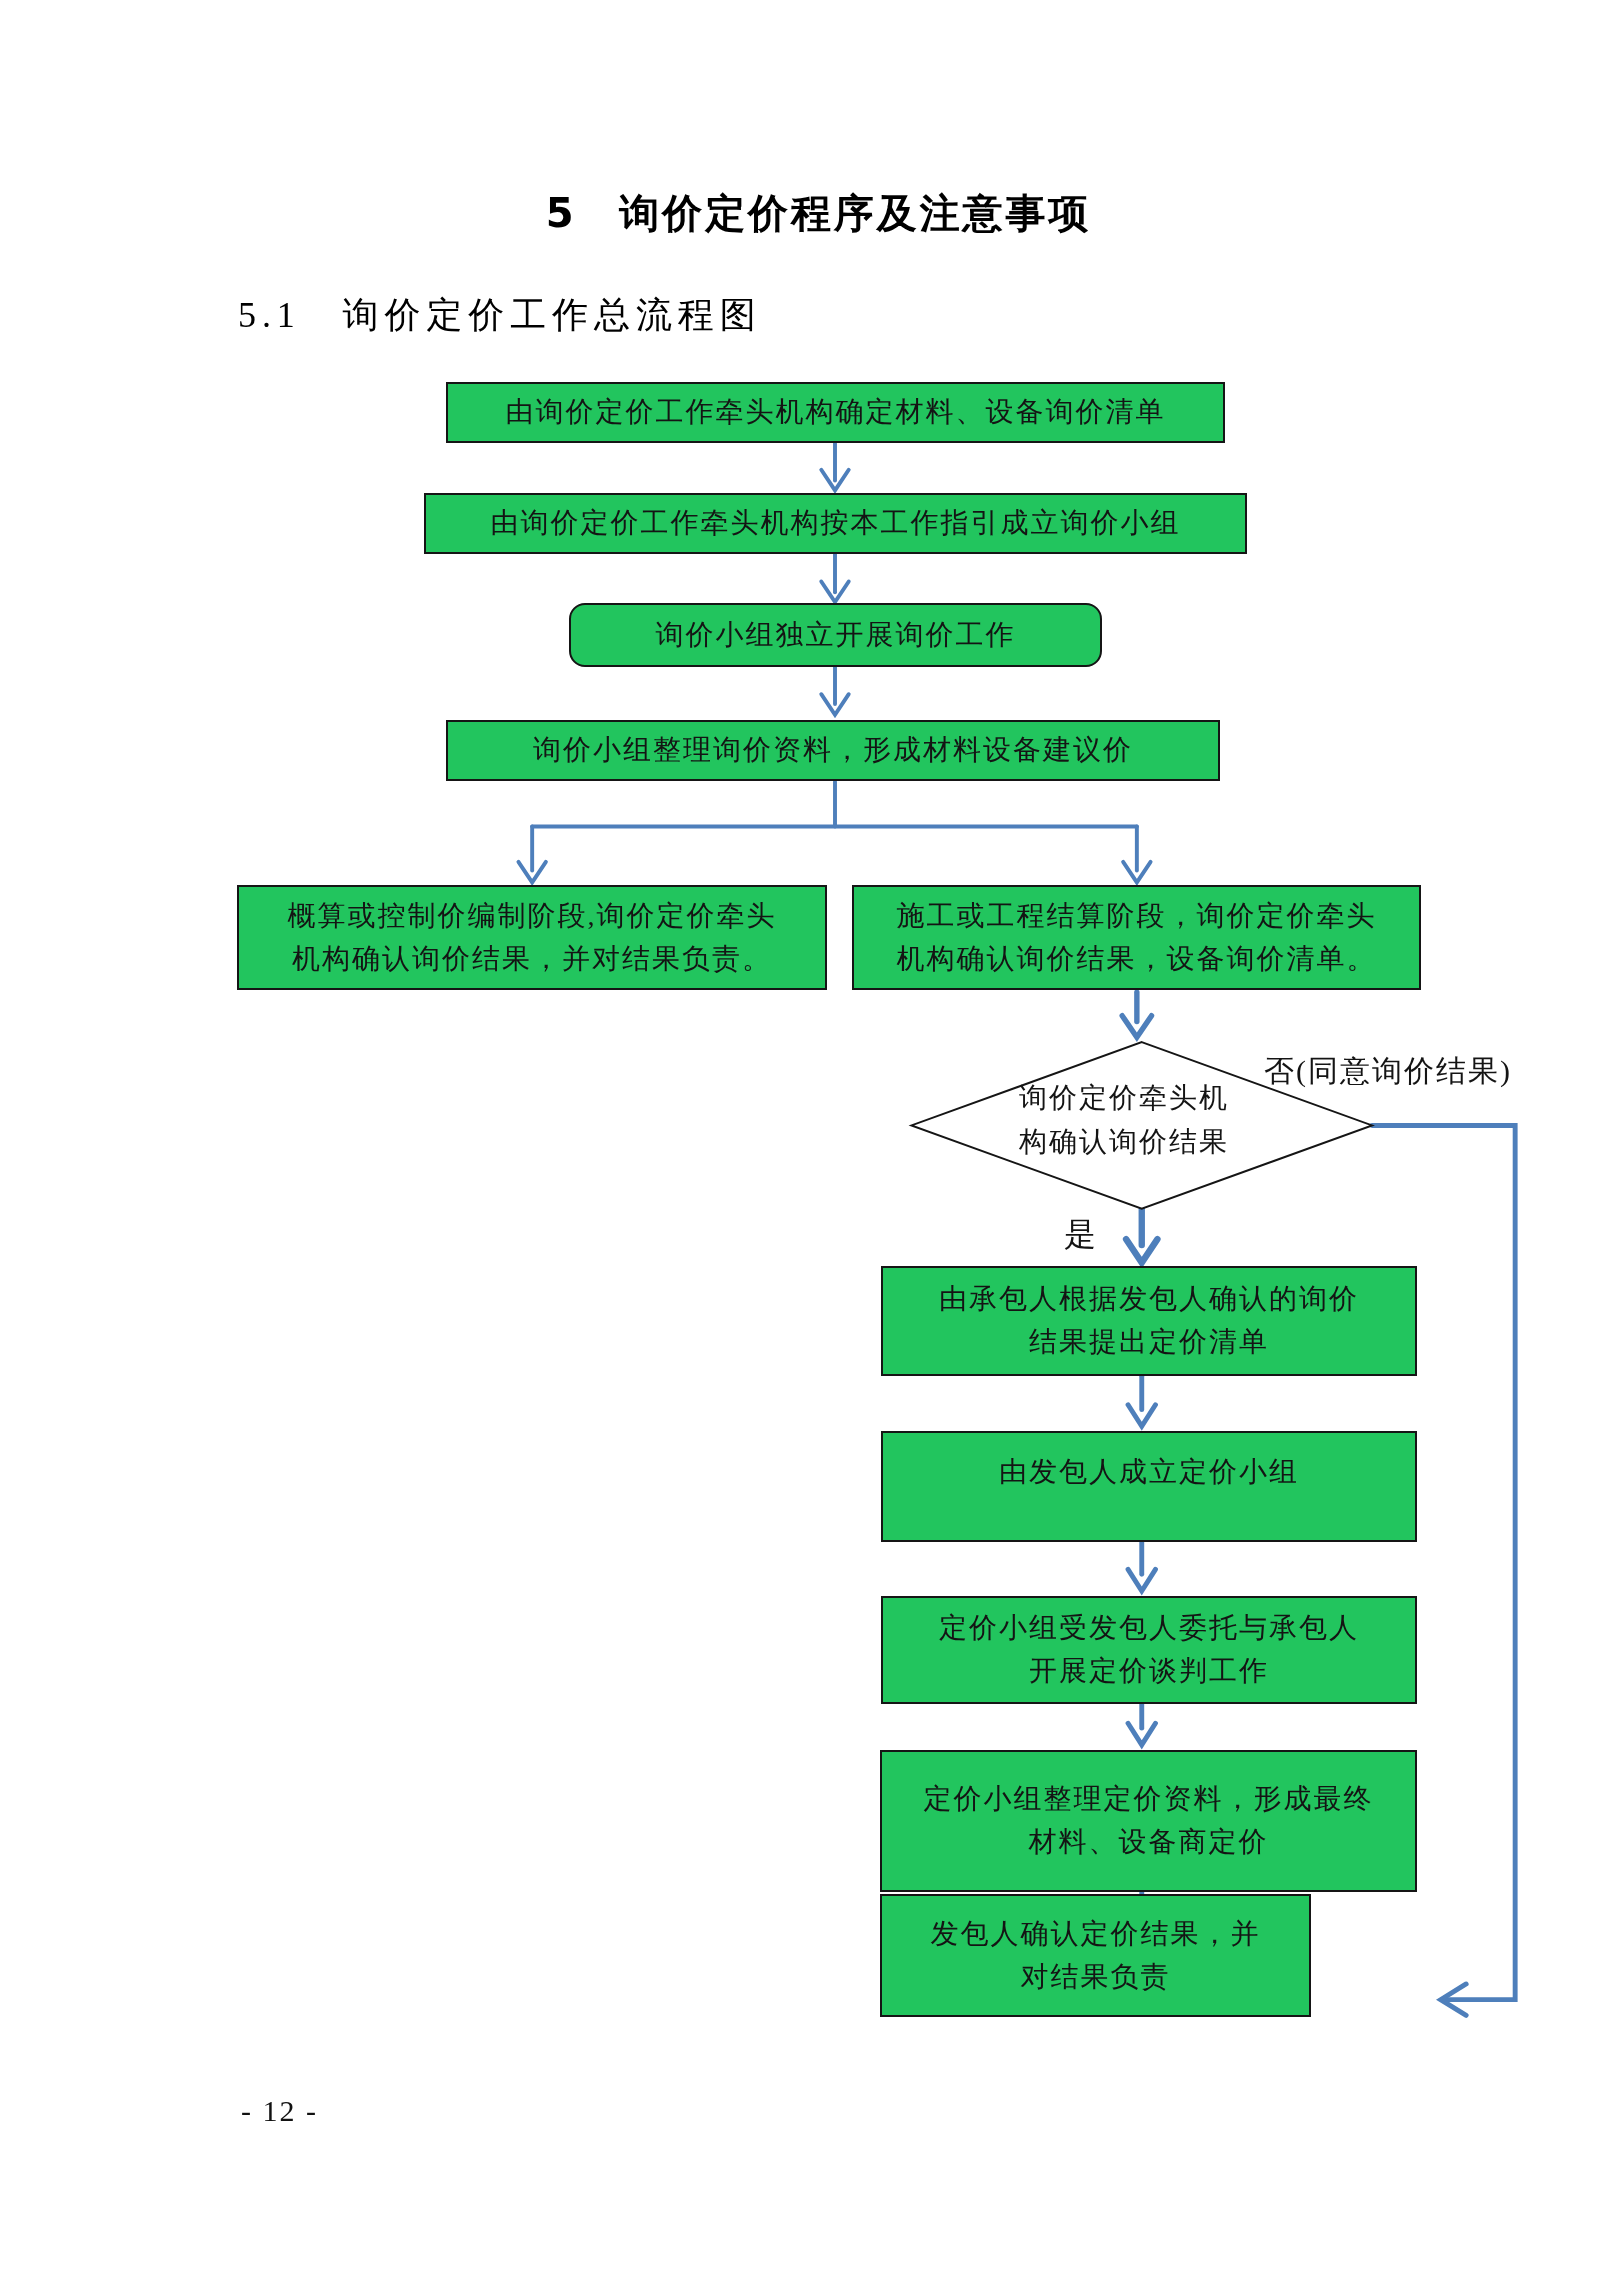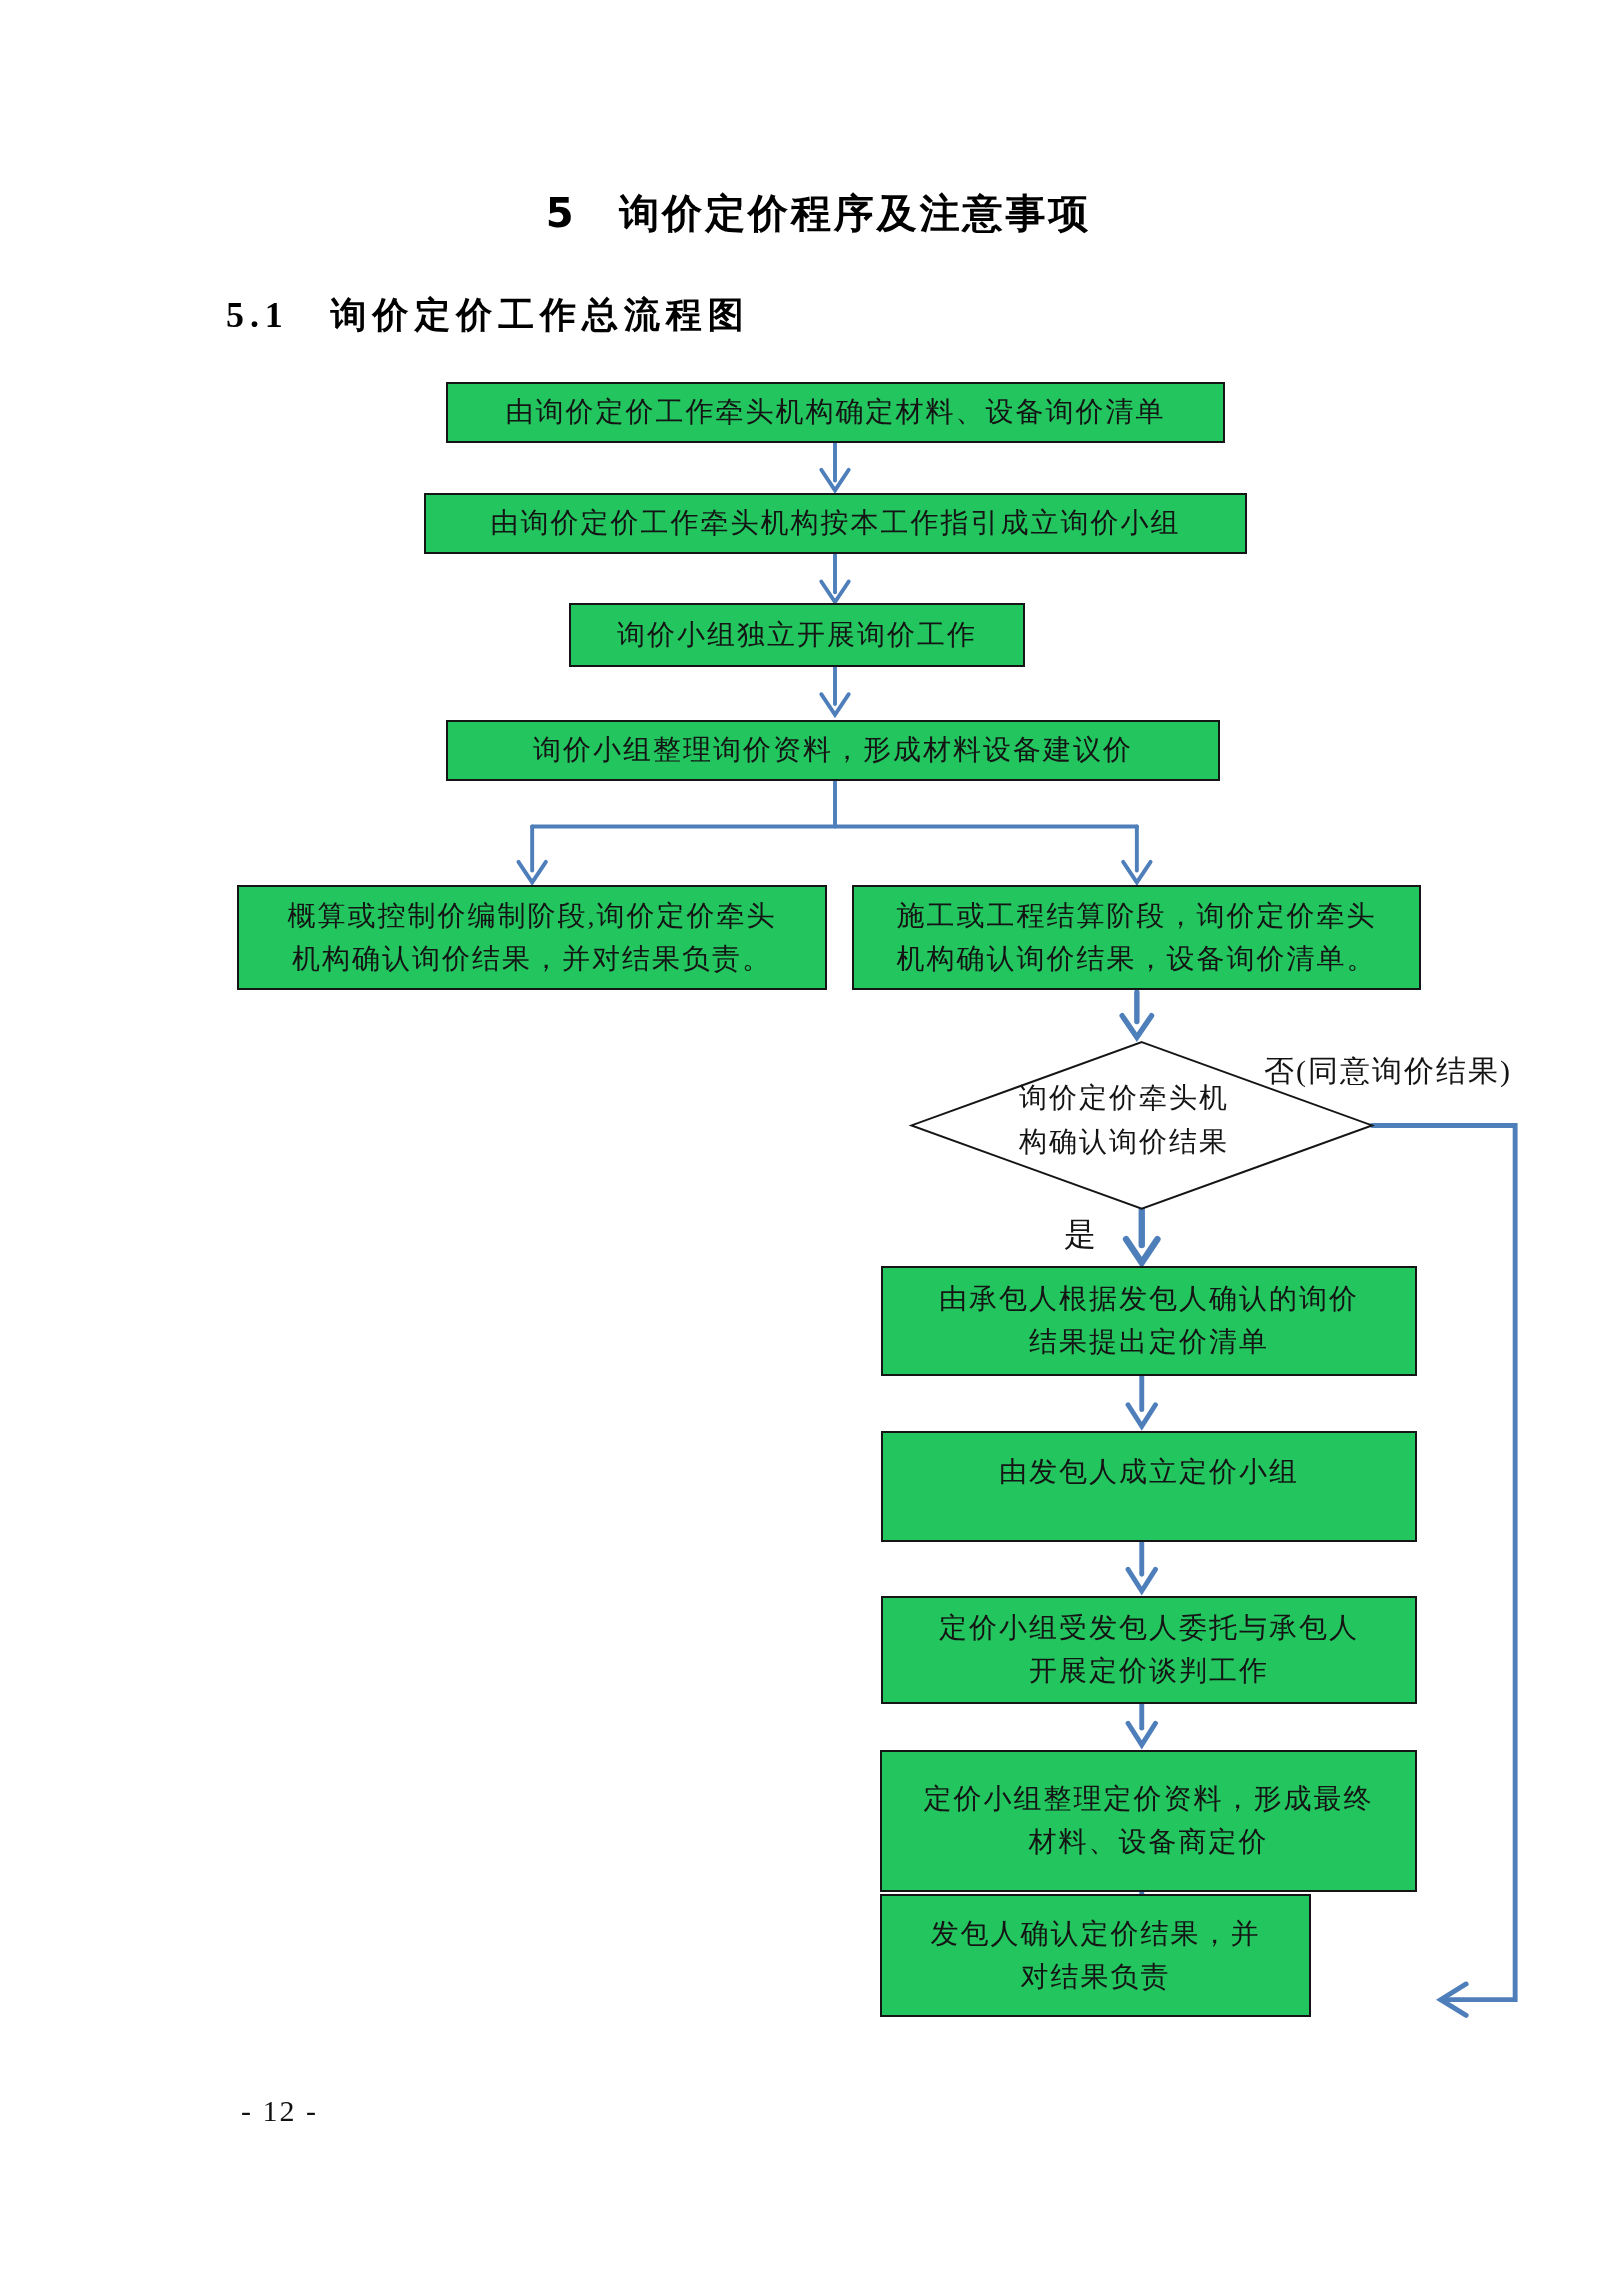--- a/index.html
+++ b/index.html
@@ -11,35 +11,35 @@
     font-family:"Liberation Serif","DejaVu Serif",serif;
     color:#161616;
   }
   .doc-title{
     position:absolute;left:8px;top:186px;width:1621px;
     text-align:center;
     font-family:"DejaVu Sans","Liberation Sans",sans-serif;
     font-weight:700;font-size:40px;letter-spacing:2.9px;color:#000;
   }
   .section-heading{
-    position:absolute;left:226px;top:291px;
-    font-weight:700;font-size:36px;letter-spacing:5.9px;color:#000;
+    position:absolute;left:238px;top:291px;
+    font-weight:400;font-size:36px;letter-spacing:5.9px;color:#000;
   }
   .box{
     position:absolute;
     box-sizing:border-box;
     border:2px solid #151515;
     background:#22c55e;
     display:flex;align-items:center;justify-content:center;
     text-align:center;
     font-size:28px;letter-spacing:2px;line-height:1.52;color:#141414;
   }
   #n1{left:446px;top:382px;width:779px;height:61px;}
   #n2{left:424px;top:493px;width:823px;height:61px;}
-  #n3{left:569px;top:603px;width:456px;height:64px;}
+  #n3{left:569px;top:603px;width:533px;height:64px;border-radius:16px;}
   #n4{left:446px;top:720px;width:774px;height:61px;}
   #n5{left:237px;top:885px;width:590px;height:105px;padding:0 43px;}
   #n6{left:852px;top:885px;width:569px;height:105px;padding:0 33px;}
   #n7{left:881px;top:1266px;width:536px;height:110px;padding:12px 49px;}
   #n8{left:881px;top:1431px;width:536px;height:111px;align-items:flex-start;padding-top:17.6px;}
   #n9{left:881px;top:1596px;width:536px;height:108px;padding:0 49px;}
   #n10{left:880px;top:1750px;width:537px;height:142px;padding:0 37px;}
   #n11{left:880px;top:1894px;width:431px;height:123px;padding:0 38px;}
   .diamond-text{
     position:absolute;left:1019px;top:1076px;width:233px;

